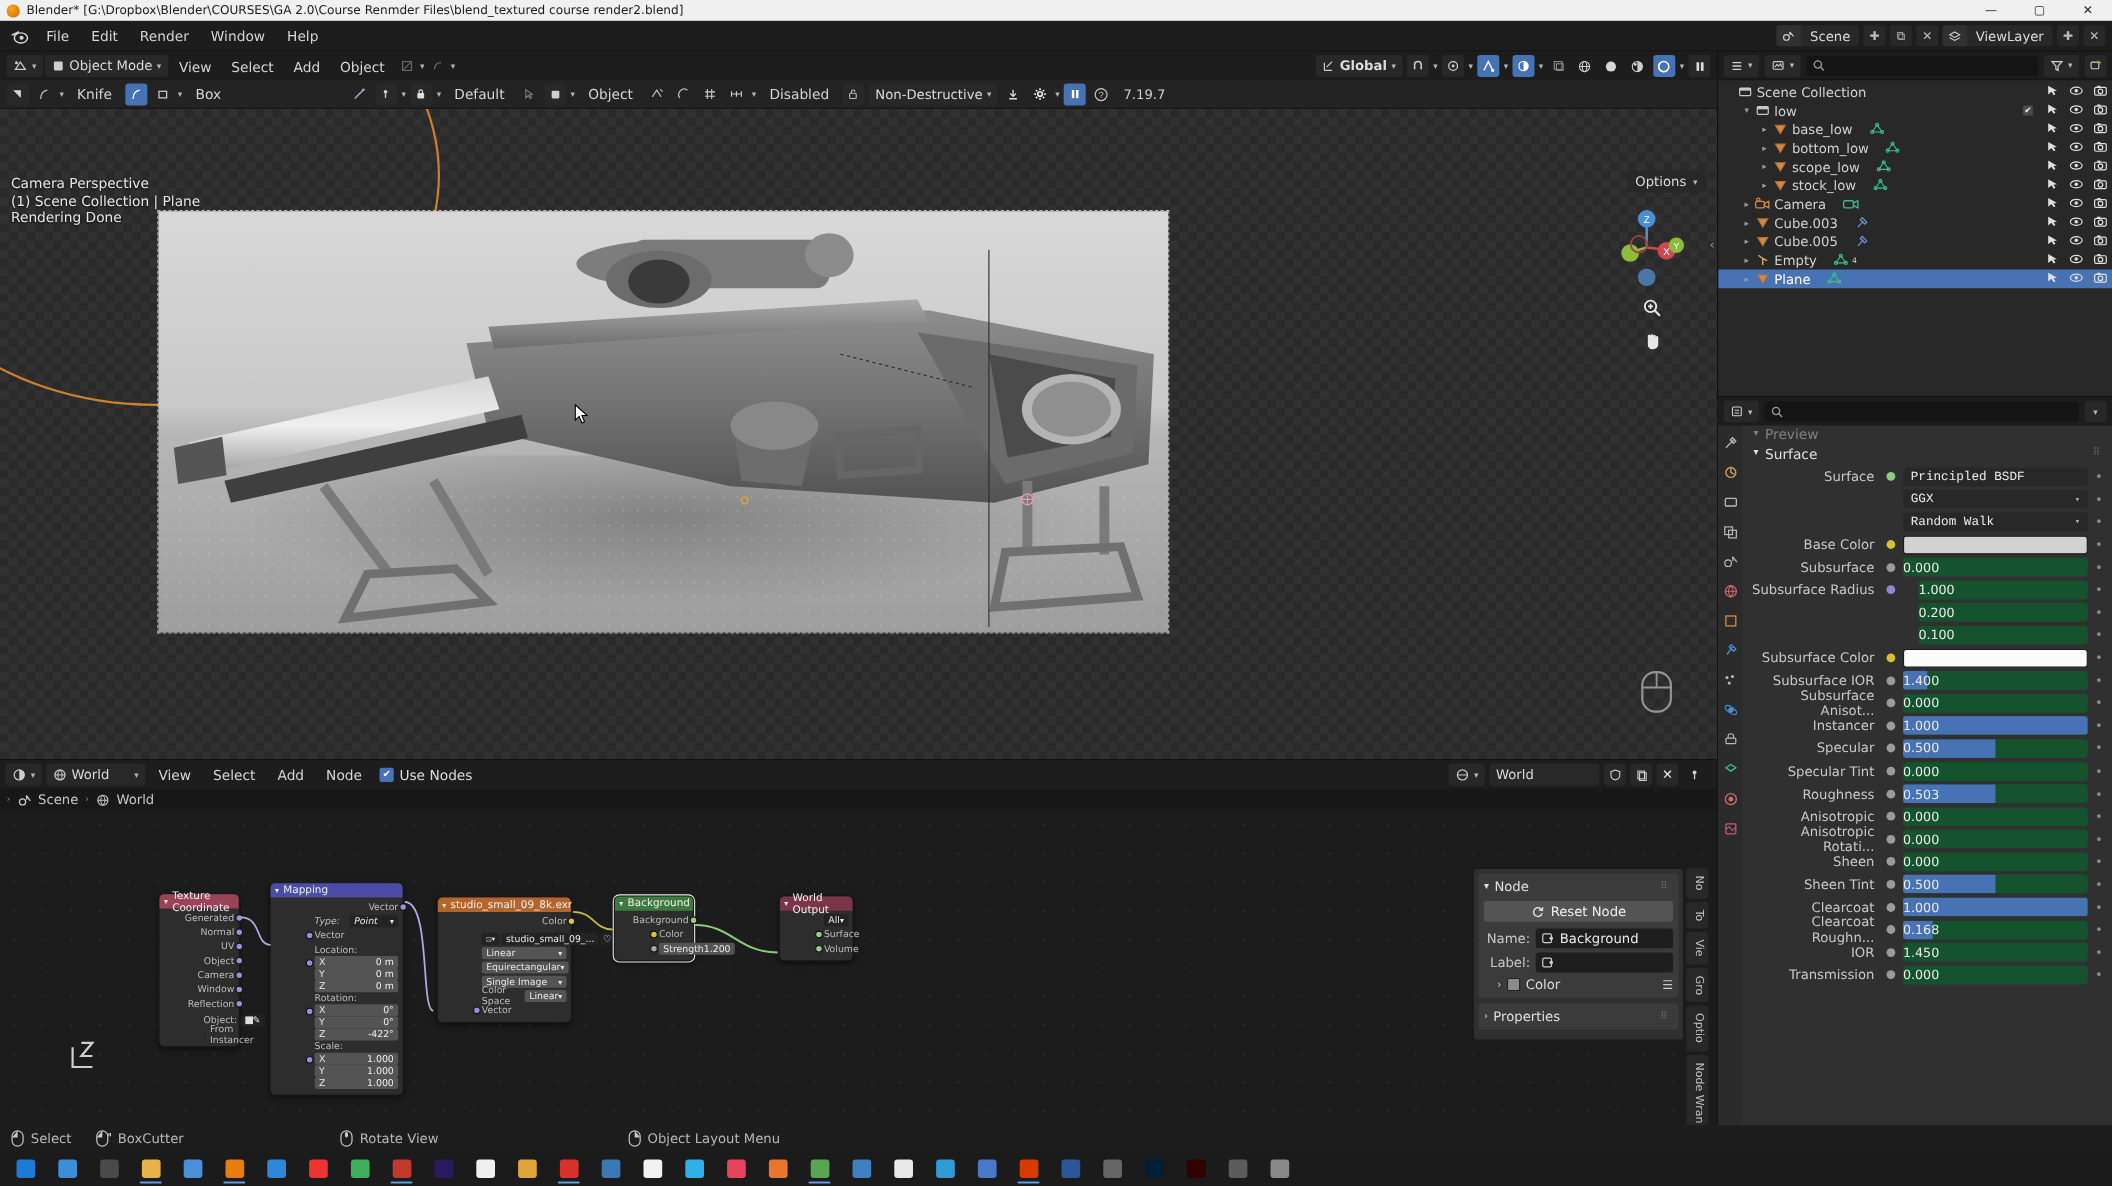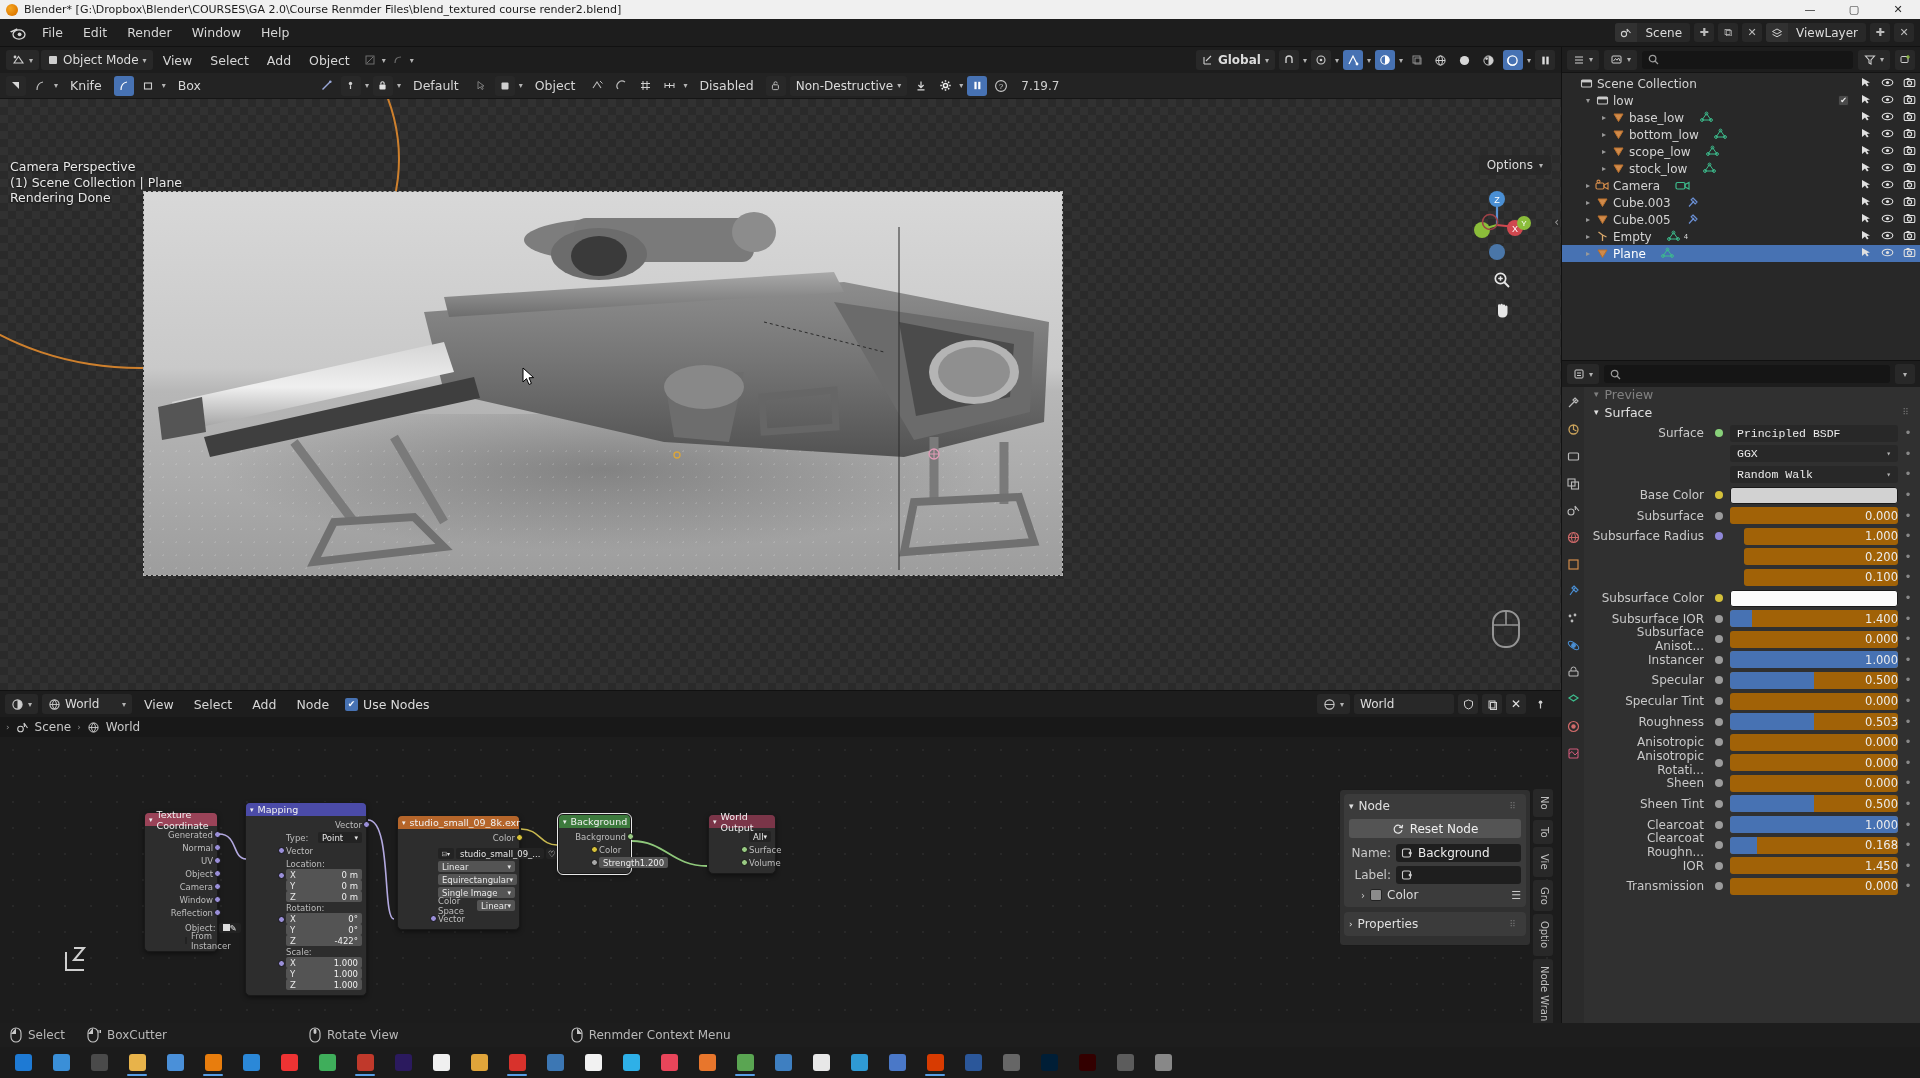--- a/index.html
+++ b/index.html
@@ -190,22 +190,22 @@
   }
   .panel-title {
     display: flex; align-items: center; gap: 6px; height: 22px; font-size: 12.5px;
     color: #e0e0e0; padding-left: 4px;
   }
   .prow { display: flex; align-items: center; height: 20.6px; gap: 4px; }
   .plabel { width: 118px; text-align: right; font-size: 12px; color: #c9c9c9; padding-right: 4px; }
   .pdot { width: 14px; display: flex; align-items: center; justify-content: center; }
   .dotc { width: 8px; height: 8px; border-radius: 50%; display:block; }
   .pfield {
-    flex: 1; height: 17px; background: #a16207; border-radius: 3px;
-    display: flex; align-items: center; justify-content: flex-end;
+    flex: 1; height: 17px; background: #14532d; border-radius: 3px;
+    display: flex; align-items: center; justify-content: flex-start;
     font-size: 11.5px; color: #ececec; position: relative; overflow: hidden;
   }
   .pfield .fill { position: absolute; left: 0; top: 0; bottom: 0; background: #4772b3; }
   .pfield .ftext { position: relative; z-index: 2; }
   .pfield.dropdown { background: #282828; justify-content: flex-end; padding: 0 7px; font-family: Liberation Mono, monospace; }
   .pfield.dropdown .ftext { flex:1; text-align:left; }
   .swatch { flex: 1; height: 17px; border-radius: 3px; border: 1px solid #1a1a1a; }
   .panim { width: 12px; text-align: center; color: #888; font-size: 12px; }
   .grip { margin-left:auto; color:#6e6e6e; font-size:9px; letter-spacing:1px; padding-right:4px;}
 
@@ -1549,21 +1549,21 @@
       <div class="node" style="left:245px; top:65px; width:122px;">
         <div class="node-head" style="background:#4b4ba8;">
           <span style="font-size:7px">▾</span>
           <span>Mapping</span>
         </div>
         <div class="node-body">
           <div class="nrow right">
             <span class="nlabel-dim">Vector</span>
             <span class="nsock r" style="background:#9a8fd8; top:2px;"></span>
           </div>
-          <div class="nrow" style="gap:4px;">
+          <div class="nrow" style="gap:4px;font-style:italic;">
             <span class="nlabel-dim" style="width:28px">Type:</span>
             <div class="nfield dark">
               <span class="lbl">Point</span>
               <span style="font-size:7px">▾</span>
             </div>
           </div>
           <div class="nrow">
             <span class="nsock l" style="background:#9a8fd8; top:2px;"></span>
             <span class="nlabel-dim">Vector</span>
           </div>
@@ -1837,21 +1837,21 @@
           <rect x="1" y="1" width="10" height="14" rx="5" fill="none" stroke="#c9c9c9" stroke-width="1.1"></rect>
           <rect x="4.6" y="2" width="2.8" height="5" rx="1.4" fill="#c9c9c9"></rect>
         </svg>
       <span>Rotate View</span>
     </div>
     <div class="status-item" style="margin-left:150px">
       <svg width="12" height="16" viewBox="0 0 12 16">
           <rect x="1" y="1" width="10" height="14" rx="5" fill="none" stroke="#c9c9c9" stroke-width="1.1"></rect>
           <path d="M11 7 H6 V1" fill="#c9c9c9"></path>
         </svg>
-      <span>Renmder Context Menu</span>
+      <span>Object Layout Menu</span>
     </div>
 
   </div>
 
   <div class="taskbar">
       <div class="tb-ico">
         <span class="sq16" style="background:#1e7ad4"></span>
       </div>
       <div class="tb-ico">
         <span class="sq16" style="background:#3a8fd8"></span>

